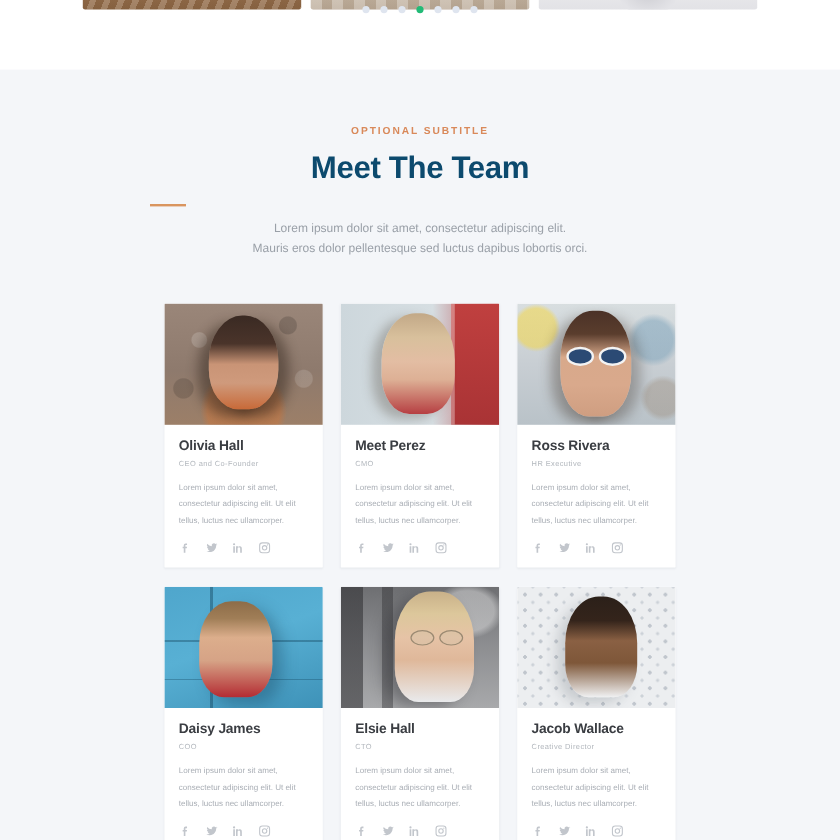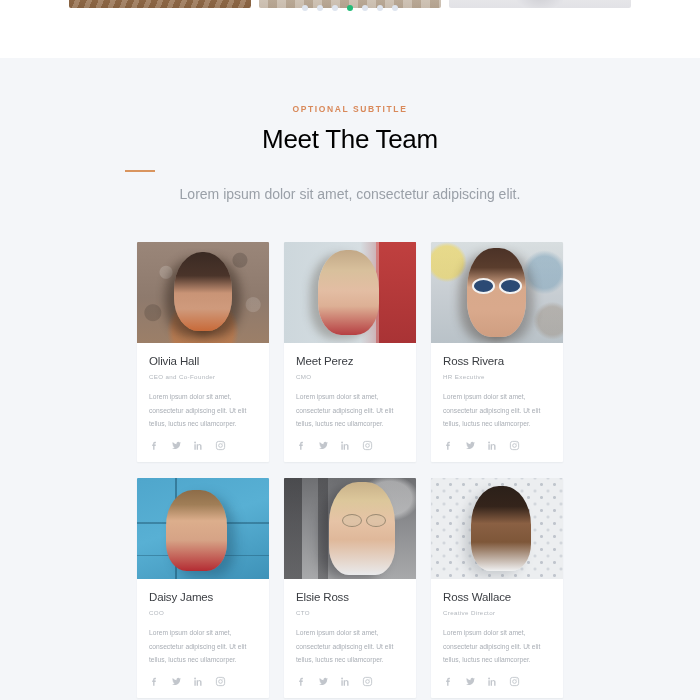--- a/index.html
+++ b/index.html
@@ -101,41 +101,41 @@
     font-size: 8.5px;
     letter-spacing: 1.6px;
     font-weight: 700;
     text-transform: uppercase;
     margin-bottom: 9px;
   }
 
   .heading {
     text-align: center;
     font-size: 26px;
-    font-weight: 400;
-    color: #000000;
+    font-weight: 700;
+    color: #0c4a6e;
     letter-spacing: -0.3px;
     line-height: 1.25;
   }
 
   .divider-row {
     margin-top: 14px;
     padding-left: 125px;
   }
   .divider {
     width: 30px;
     height: 2px;
     background: #d9955f;
   }
 
   .intro {
     text-align: center;
     margin: 10px auto 0;
     width: 430px;
-    font-size: 14px;
+    font-size: 10px;
     line-height: 1.75;
     color: #9aa0a8;
   }
 
   
   .team-grid {
     width: 430px;
     margin: 36px auto 0;
     display: grid;
     grid-template-columns: repeat(3, 132px);
@@ -285,21 +285,21 @@
     border-radius: 46% 46% 32% 32%;
     background: linear-gradient(180deg,#2b2019 0%,#34241b 24%,#8a6043 44%,#7e5739 66%,#f0f1f2 100%);
     box-shadow: -7px 5px 11px rgba(120,125,132,.3);
   }
 
   
   .card-body { padding: 12px 12px 11px; }
 
   .member-name {
     font-size: 11.5px;
-    font-weight: 400;
+    font-weight: 700;
     color: #3a3d42;
     letter-spacing: -0.15px;
     line-height: 1.2;
   }
   .member-role {
     margin-top: 4px;
     font-size: 6.2px;
     color: #b2b7bd;
     letter-spacing: .35px;
     text-transform: none;
@@ -353,20 +353,21 @@
 
     <div class="eyebrow">OPTIONAL SUBTITLE</div>
     <h1 class="heading">Meet The Team</h1>
 
     <div class="divider-row">
       <div class="divider"></div>
     </div>
 
     <p class="intro">
       <span>Lorem ipsum dolor sit amet, consectetur adipiscing elit.</span><br>
+      <span>Mauris eros dolor pellentesque sed luctus dapibus lobortis orci.</span>
     </p>
 
     <div class="team-grid">
 
       <article class="card">
         <div class="photo ph-olivia"></div>
         <div class="card-body">
           <div class="member-name">Olivia Hall</div>
           <div class="member-role">CEO and Co-Founder</div>
           <div class="member-bio">Lorem ipsum dolor sit amet, consectetur adipiscing elit. Ut elit tellus, luctus nec ullamcorper.</div>
@@ -502,21 +503,21 @@
       </article>
 
       <article class="card">
         <div class="photo ph-elsie">
           <div class="eyeglasses">
               <i></i>
               <i></i>
             </div>
         </div>
         <div class="card-body">
-          <div class="member-name">Elsie Ross</div>
+          <div class="member-name">Elsie Hall</div>
           <div class="member-role">CTO</div>
           <div class="member-bio">Lorem ipsum dolor sit amet, consectetur adipiscing elit. Ut elit tellus, luctus nec ullamcorper.</div>
           <div class="socials">
             <a class="social">
                 <svg width="11" height="11" viewBox="0 0 24 24" fill="currentColor">
                   <path d="M15 4h-2.5A3.5 3.5 0 0 0 9 7.5V10H7v3h2v8h3v-8h2.5l.5-3H12V7.8c0-.5.3-.8.9-.8H15V4z"></path>
                 </svg>
               </a>
             <a class="social">
                 <svg width="11" height="11" viewBox="0 0 24 24" fill="currentColor">
@@ -535,21 +536,21 @@
                   <circle cx="17.2" cy="6.8" r="1.1" fill="currentColor" stroke="none"></circle>
                 </svg>
               </a>
           </div>
         </div>
       </article>
 
       <article class="card">
         <div class="photo ph-jacob"></div>
         <div class="card-body">
-          <div class="member-name">Ross Wallace</div>
+          <div class="member-name">Jacob Wallace</div>
           <div class="member-role">Creative Director</div>
           <div class="member-bio">Lorem ipsum dolor sit amet, consectetur adipiscing elit. Ut elit tellus, luctus nec ullamcorper.</div>
           <div class="socials">
             <a class="social">
                 <svg width="11" height="11" viewBox="0 0 24 24" fill="currentColor">
                   <path d="M15 4h-2.5A3.5 3.5 0 0 0 9 7.5V10H7v3h2v8h3v-8h2.5l.5-3H12V7.8c0-.5.3-.8.9-.8H15V4z"></path>
                 </svg>
               </a>
             <a class="social">
                 <svg width="11" height="11" viewBox="0 0 24 24" fill="currentColor">

